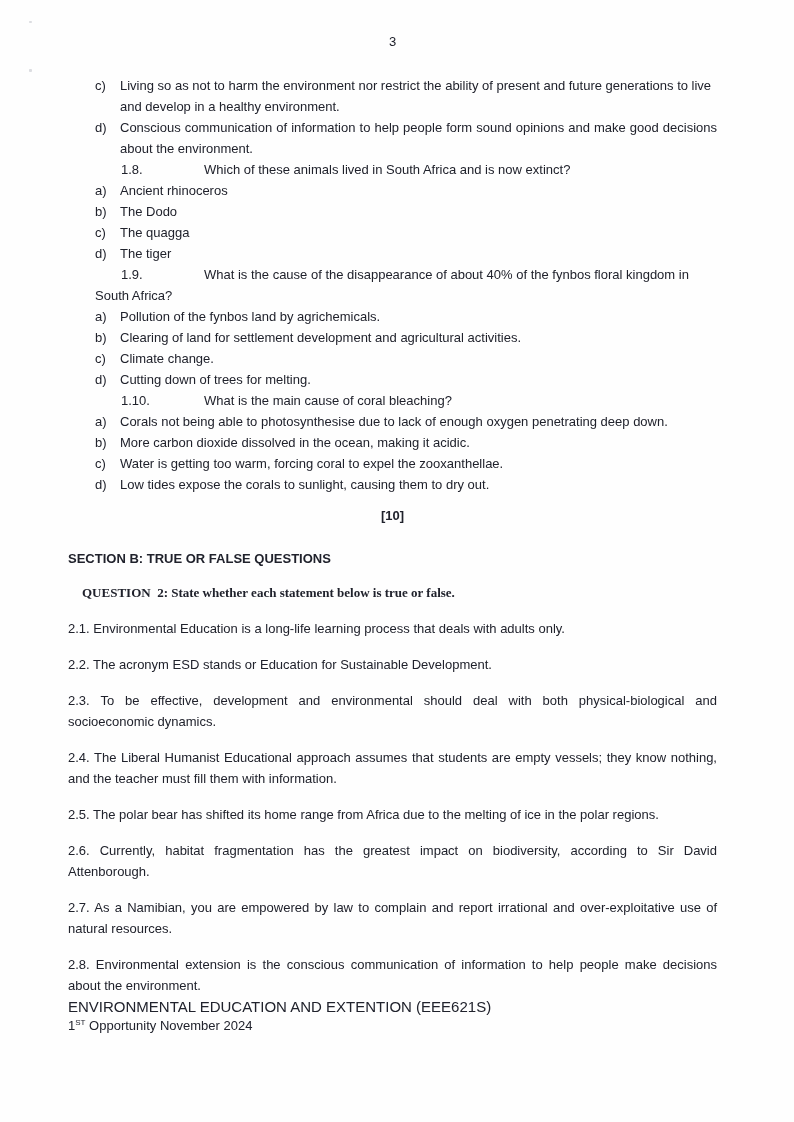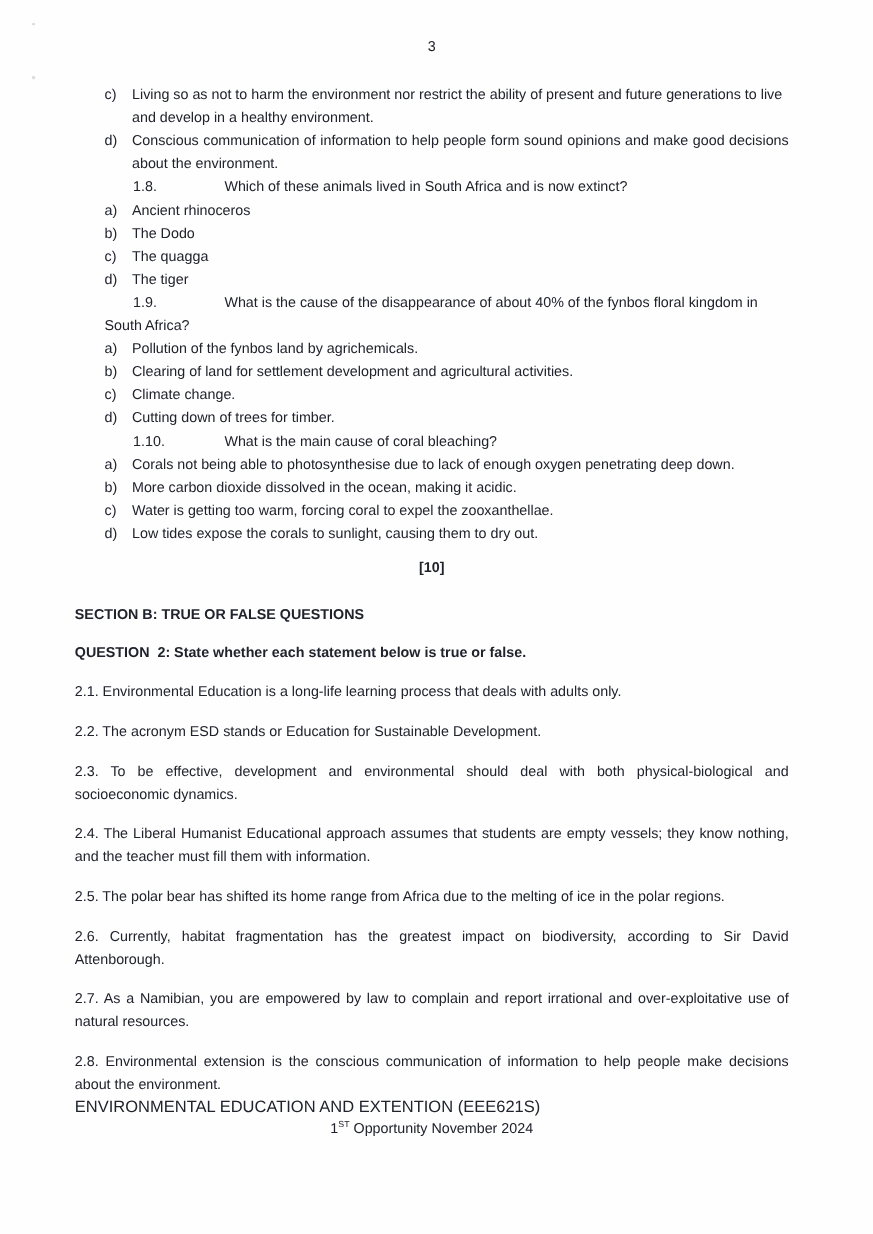--- a/index.html
+++ b/index.html
@@ -72,36 +72,37 @@
     font-weight: bold;
     margin-top: 10px;
   }
 
   .sec-heading {
     font-weight: bold;
     margin: 22px 0 0 0;
   }
   .q2-heading {
     font-weight: bold;
-    margin: 13px 0 0 0;
+    margin: 13px 0 0 14px;
     white-space: pre-wrap;
+    font-family: Liberation Serif, serif;
   }
 
   .statement {
     text-align: justify;
     margin: 15px 0 0 0;
   }
 
   .footer-course {
     font-size: 15px;
     line-height: 19px;
     margin-top: 1px;
   }
   .footer-session {
-    text-align: center;
+    text-align: left;
     font-size: 13px;
     line-height: 19px;
   }
   .footer-session sup {
     font-size: 8px;
     line-height: 0;
   }
 </style>
 </head>
 <body>
@@ -149,21 +150,21 @@
     <div class="opt">
       <span class="opt-letter">b)</span>
       <div class="opt-text">Clearing of land for settlement development and agricultural activities.</div>
     </div>
     <div class="opt">
       <span class="opt-letter">c)</span>
       <div class="opt-text">Climate change.</div>
     </div>
     <div class="opt">
       <span class="opt-letter">d)</span>
-      <div class="opt-text">Cutting down of trees for timber.</div>
+      <div class="opt-text">Cutting down of trees for melting.</div>
     </div>
 
     <p class="question"><span class="qnum">1.10.</span><span>What is the main cause of coral bleaching?</span></p>
     <div class="opt">
       <span class="opt-letter">a)</span>
       <div class="opt-text">Corals not being able to photosynthesise due to lack of enough oxygen penetrating deep down.</div>
     </div>
     <div class="opt">
       <span class="opt-letter">b)</span>
       <div class="opt-text">More carbon dioxide dissolved in the ocean, making it acidic.</div>

